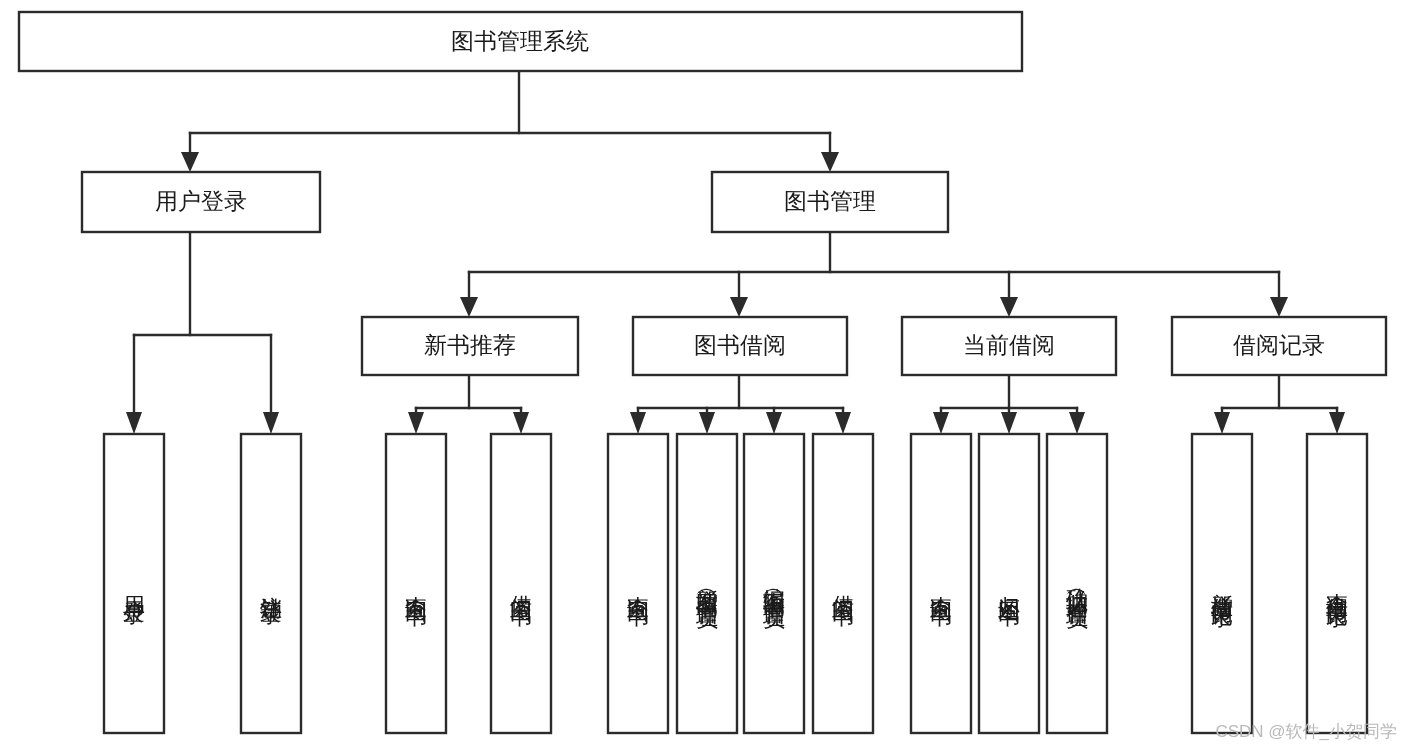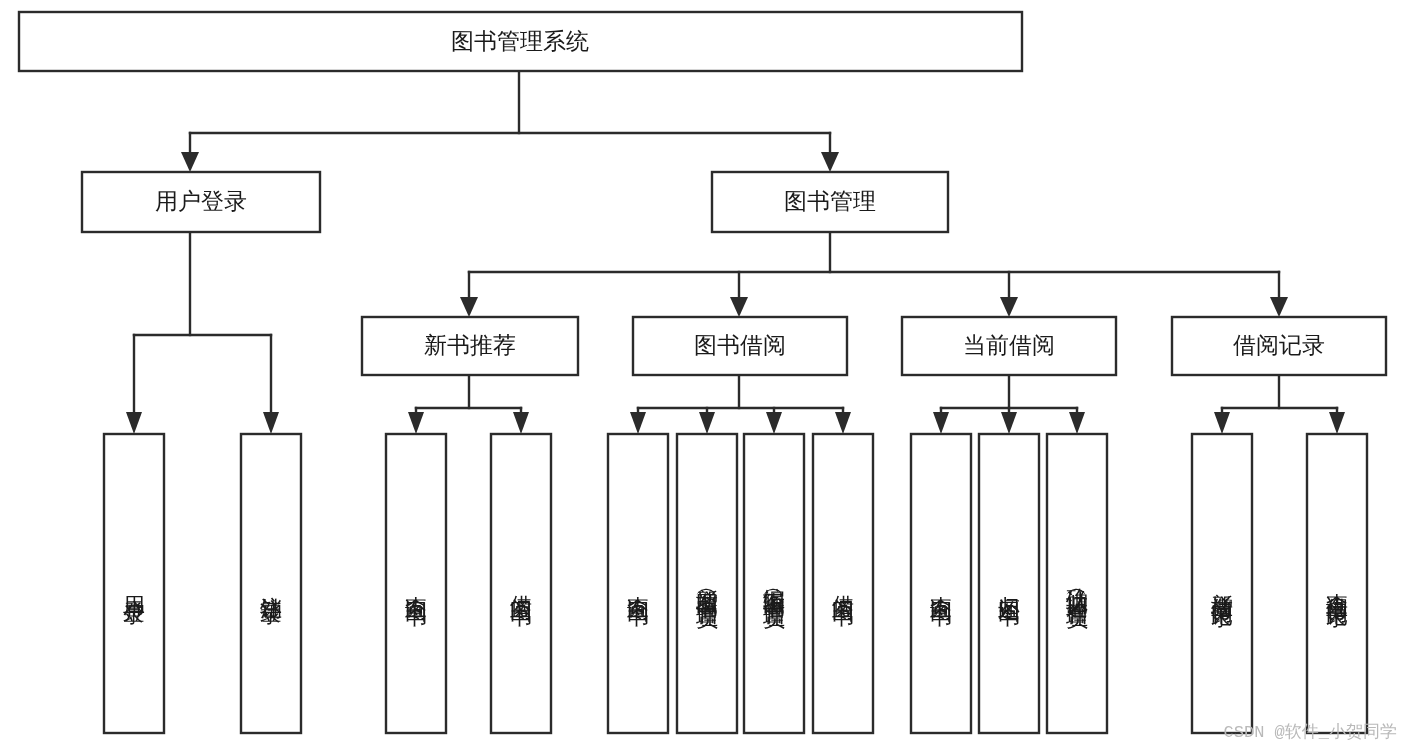--- a/index.html
+++ b/index.html
@@ -70,21 +70,21 @@
     justify-content: center;
     box-sizing: border-box;
   }
   .leaf-label-fo {
     overflow: visible;
   }
   #watermark {
     position: absolute;
     right: 8px;
     bottom: 4px;
-    font-family: Liberation Mono, monospace;
+    font-family: Liberation Sans, sans-serif;
     font-size: 17px;
     color: #b9b9b9;
     white-space: nowrap;
     pointer-events: none;
     user-select: none;
   }
 </style>
 </head>
 <body>
 

